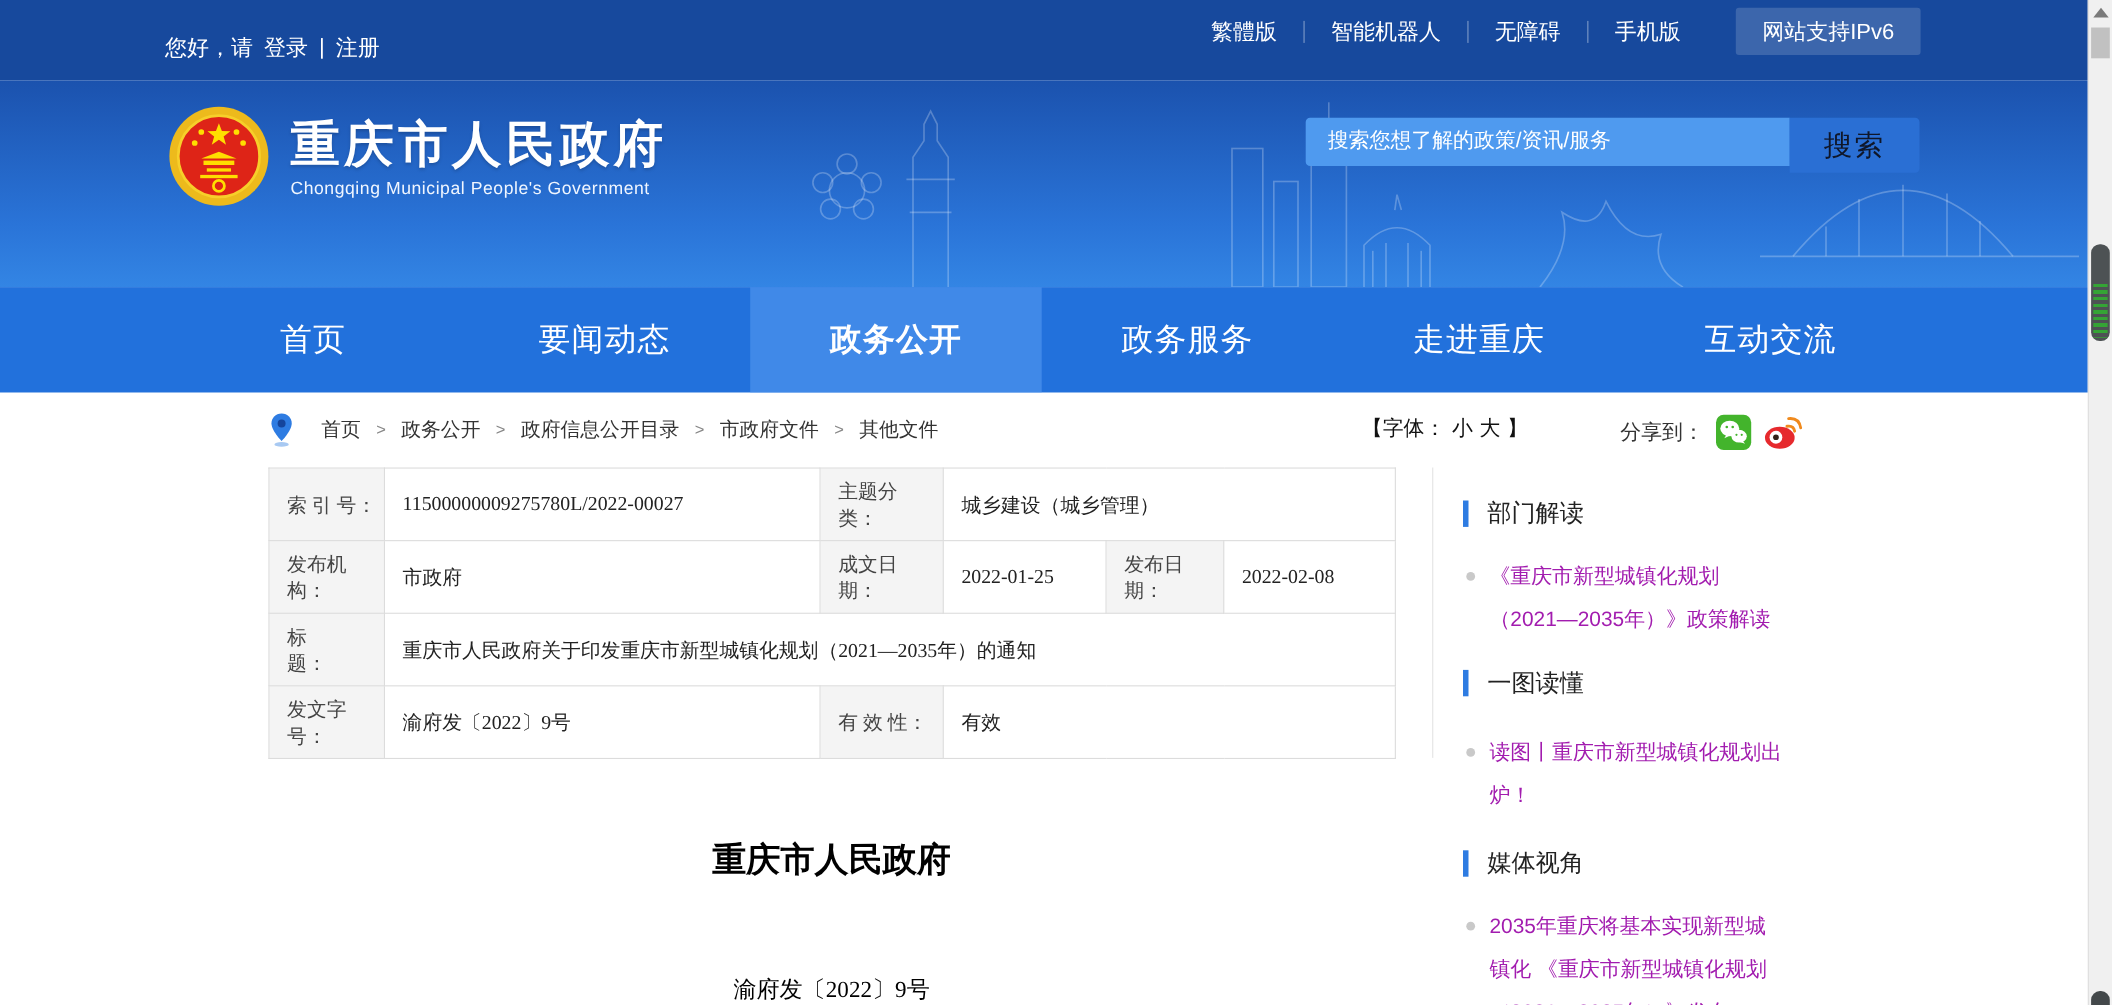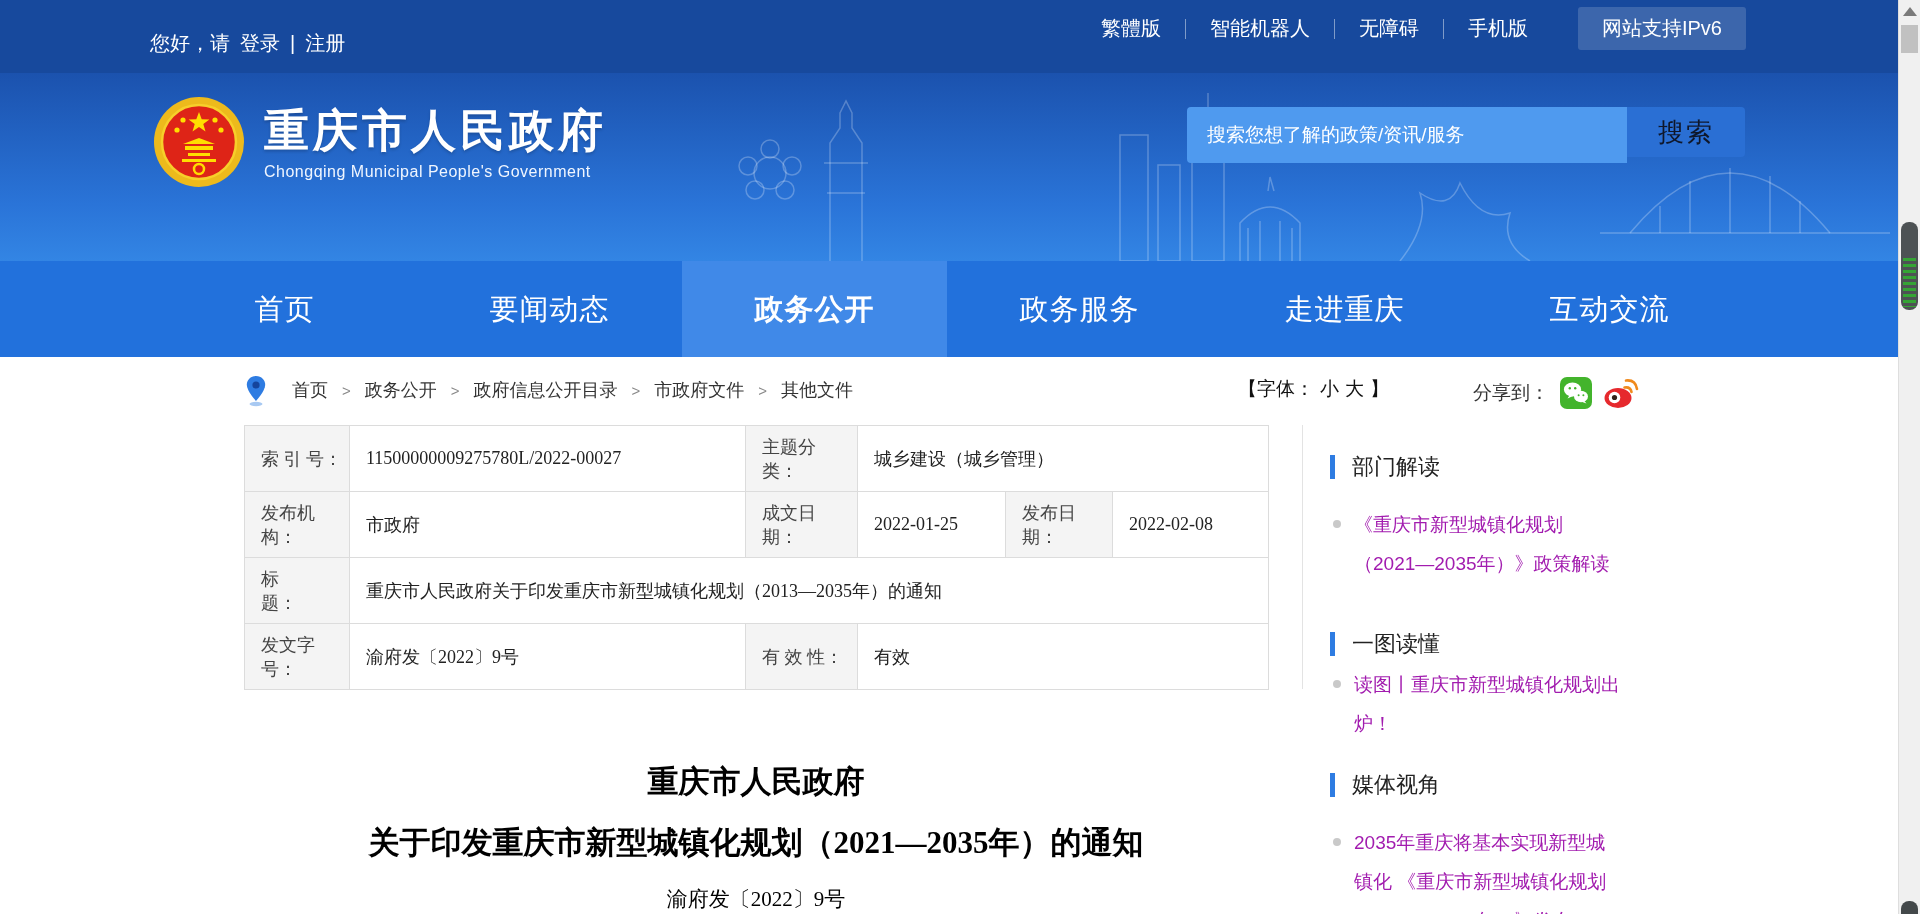--- a/index.html
+++ b/index.html
@@ -21,21 +21,21 @@
   .header { position:absolute; top:73px; left:0; width:1898px; height:188px;
             background:linear-gradient(180deg,#1b52ae 0%, #2a74d8 70%, #3385e4 100%); overflow:hidden; }
   .skyline { position:absolute; left:700px; top:0; width:1198px; height:188px; opacity:0.9; pointer-events:none; }
   .logo-wrap { position:absolute; left:152px; top:22px; display:flex; }
   .emblem { width:94px; height:94px; }
   .logo-text { margin-left:18px; color:#fff; }
   .site-title { font-size:45px; font-weight:bold; letter-spacing:4px; line-height:52px; margin-top:10px;
                 text-shadow:0 2px 3px rgba(0,0,0,0.18); }
   .site-subtitle { font-size:16px; letter-spacing:0.5px; margin-top:6px; color:#f0f6ff; }
   .search-wrap { position:absolute; left:1187px; top:34px; display:flex; }
-  .search-input { width:440px; height:56px; background:#4f9aef; border:none; border-radius:4px 0 0 4px;
+  .search-input { width:440px; height:44px; background:#4f9aef; border:none; border-radius:4px 0 0 4px;
                   color:#fff; font-size:19px; padding:0 20px; outline:none; font-family:"Liberation Sans",sans-serif; }
   .search-input::placeholder { color:#fff; opacity:1; }
   .search-btn { width:118px; height:50px; background:#2a6fd4; border:none; border-radius:0 4px 4px 0;
                 color:#0f172a; font-size:26px; cursor:pointer; font-family:"Liberation Sans",sans-serif; letter-spacing:2px; }
 
   
   .navbar { position:absolute; top:261px; left:0; width:1898px; height:96px; background:#2271dc; }
   .nav-items { display:flex; padding-left:152px; height:96px; }
   .nav-item { width:265px; height:96px; line-height:96px; text-align:center; color:#fff; font-size:29px;
               text-decoration:none; letter-spacing:1px; }
@@ -254,45 +254,44 @@
       <tr>
         <td class="lbl">发布机构：</td>
         <td>市政府</td>
         <td class="lbl">成文日期：</td>
         <td>2022-01-25</td>
         <td class="lbl">发布日期：</td>
         <td>2022-02-08</td>
       </tr>
       <tr>
         <td class="lbl">标　　题：</td>
-        <td colspan="5">重庆市人民政府关于印发重庆市新型城镇化规划（2013—2035年）的通知</td>
+        <td colspan="5">重庆市人民政府关于印发重庆市新型城镇化规划（2021—2035年）的通知</td>
       </tr>
       <tr>
         <td class="lbl">发文字号：</td>
         <td>渝府发〔2022〕9号</td>
         <td class="lbl">有 效 性：</td>
         <td colspan="3">有效</td>
       </tr>
     </tbody>
       </table>
 
     <div class="col-divider"></div>
 
     <div class="doc-org">重庆市人民政府</div>
-    <div class="doc-title">关于印发重庆市新型城镇化规划（2021—2035年）的通知</div>
     <div class="doc-no">渝府发〔2022〕9号</div>
 
     <div class="sidebar">
       <div class="sb-heading" style="top:95px">
         <span class="sb-bar"></span>
         <span class="sb-heading-text">部门解读</span>
       </div>
       <div class="sb-item" style="top:148px">《重庆市新型城镇化规划（2021—2035年）》政策解读</div>
 
-      <div class="sb-heading" style="top:272px">
+      <div class="sb-heading" style="top:249px">
         <span class="sb-bar"></span>
         <span class="sb-heading-text">一图读懂</span>
       </div>
       <div class="sb-item" style="top:308px">读图丨重庆市新型城镇化规划出炉！</div>
 
       <div class="sb-heading" style="top:413px">
         <span class="sb-bar"></span>
         <span class="sb-heading-text">媒体视角</span>
       </div>
       <div class="sb-item" style="top:466px">2035年重庆将基本实现新型城镇化 《重庆市新型城镇化规划（2021—2035年）》发布</div>

